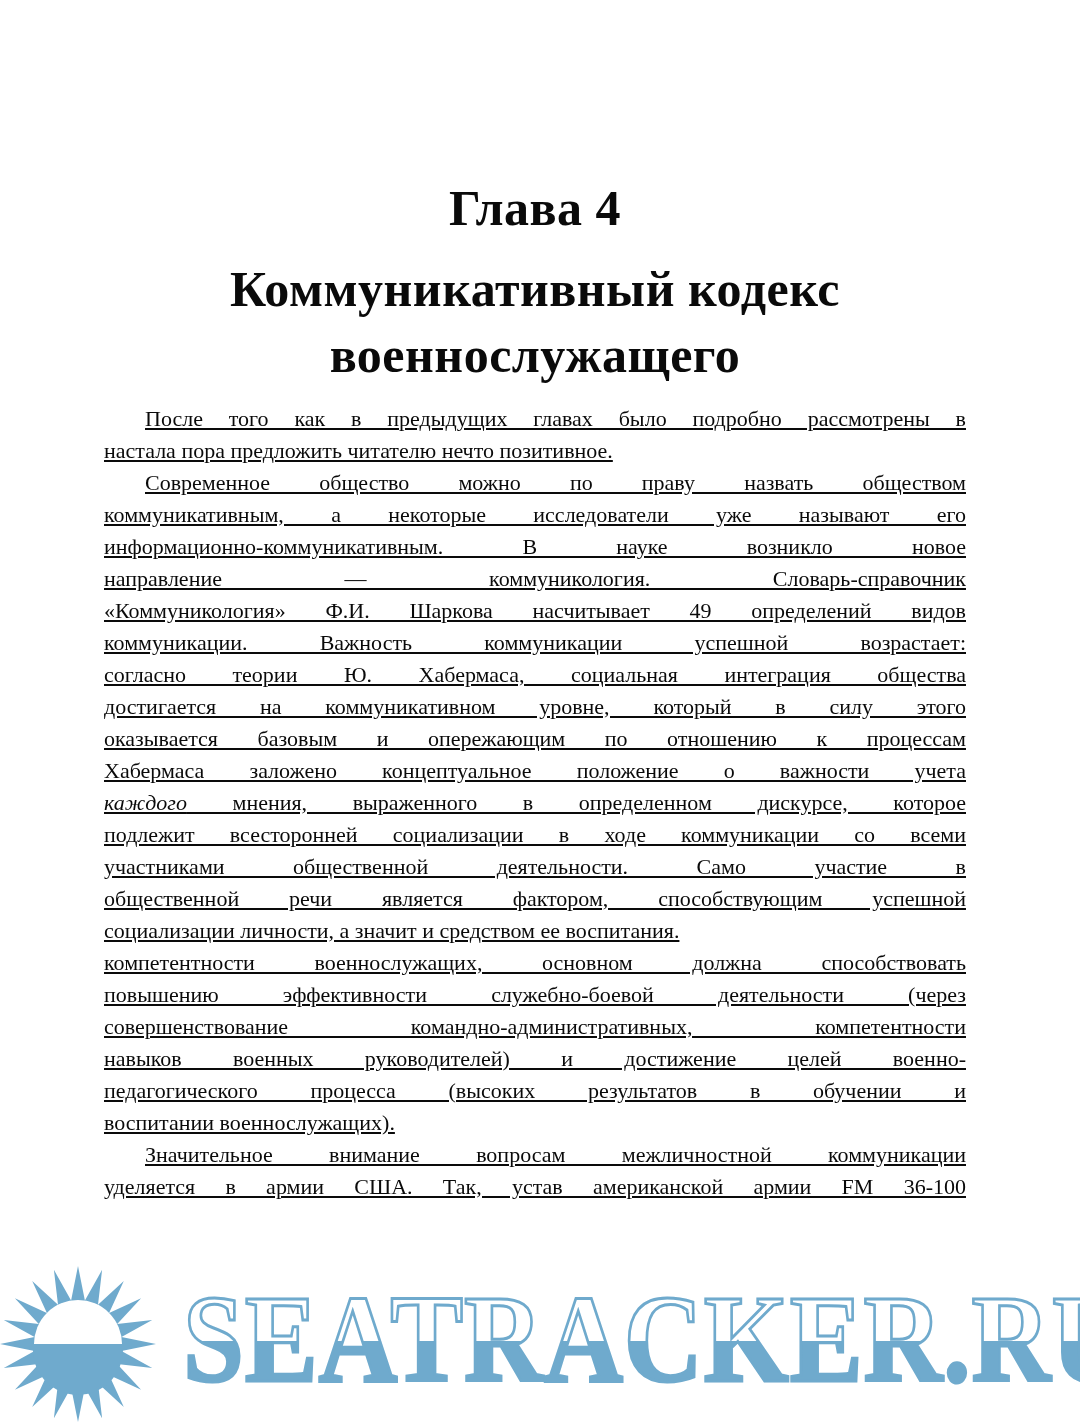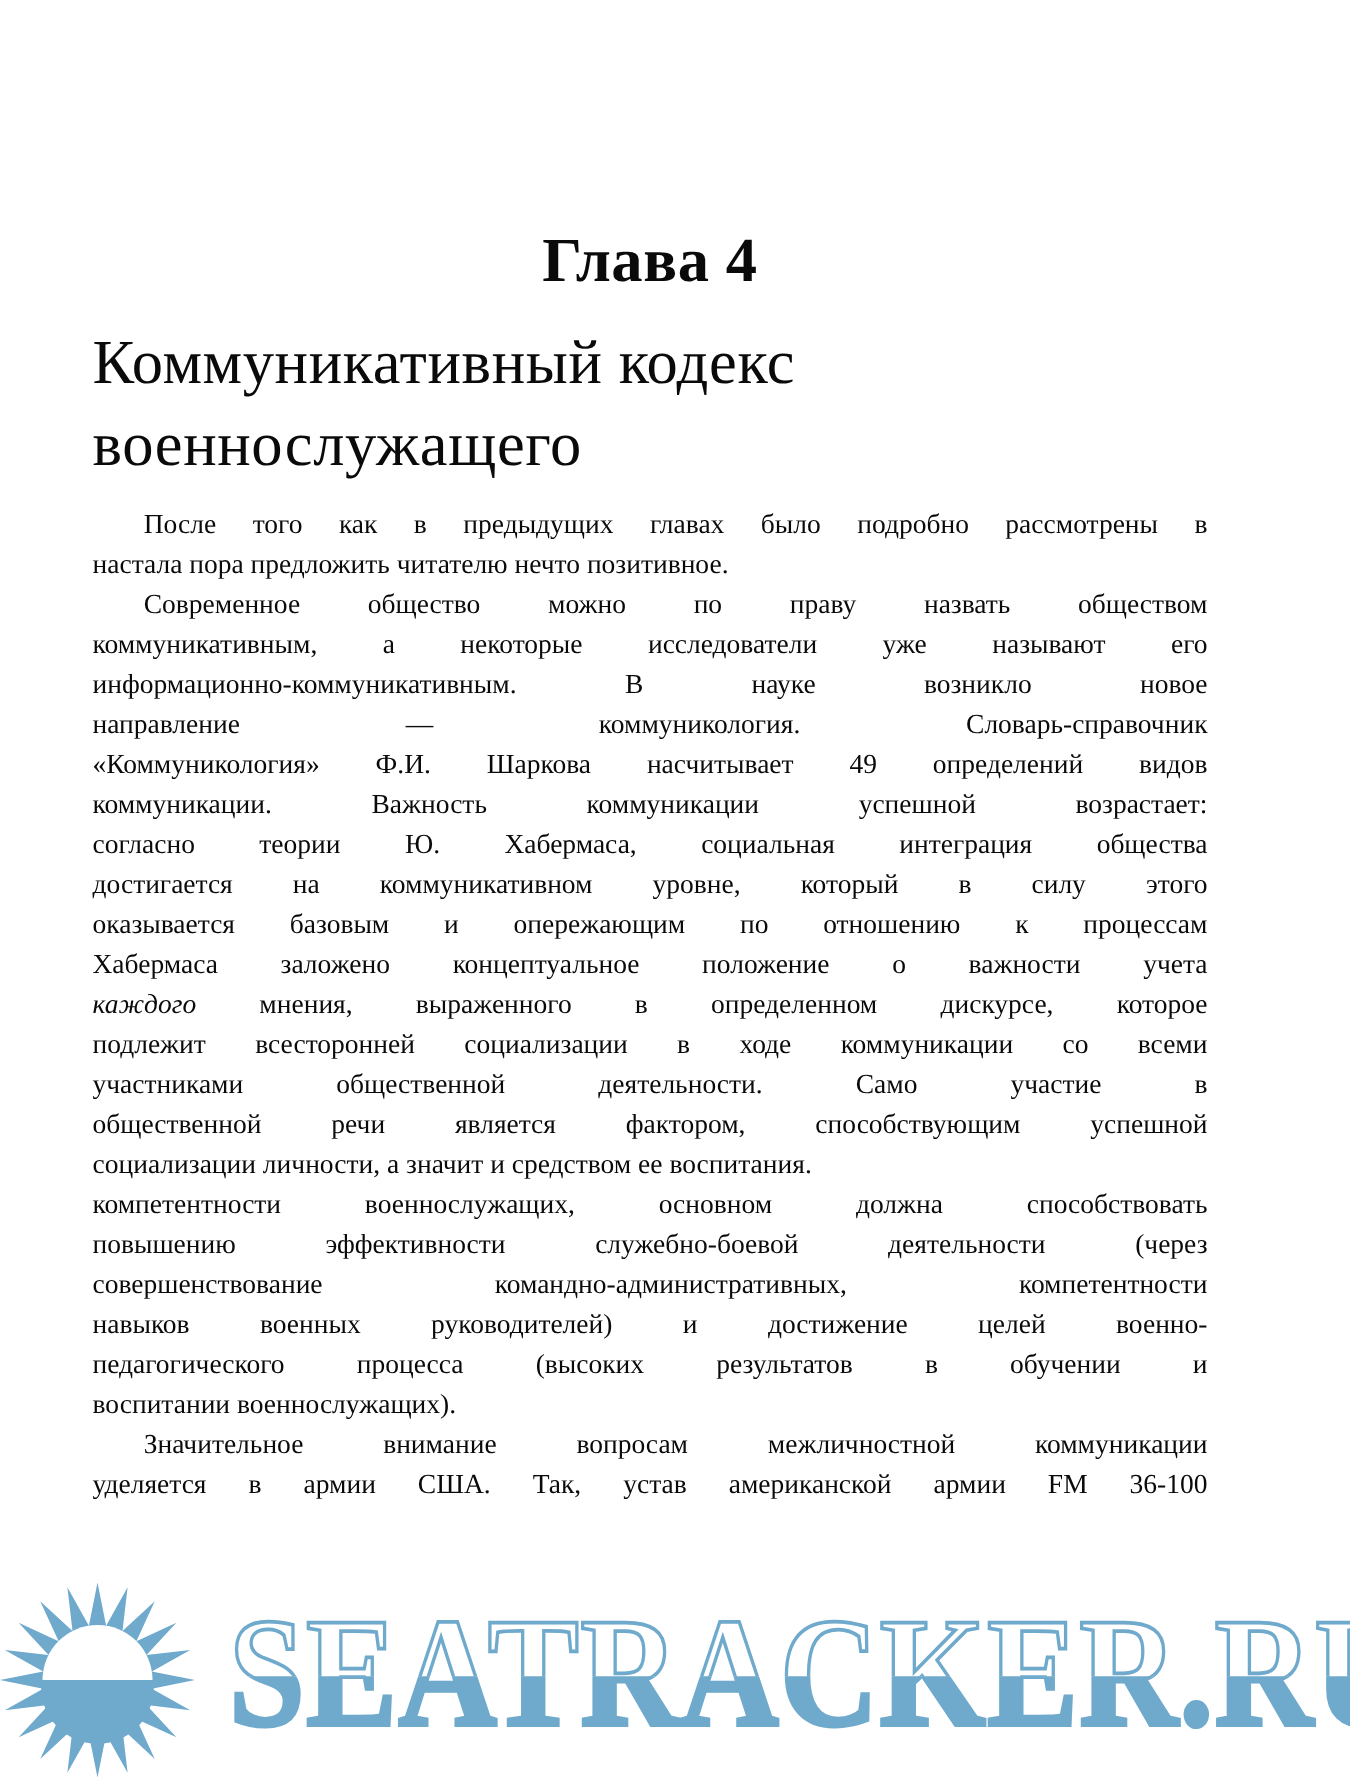--- a/index.html
+++ b/index.html
@@ -3,46 +3,47 @@
 <meta charset="utf-8">
 <style>
   html,body{margin:0;padding:0;background:#ffffff;}
   :root{--wm:#6faacd;--ink:#0a0a0a;}
   .page{
     position:relative;
     width:1080px;height:1425px;
     background:#ffffff;
     overflow:hidden;
     box-sizing:border-box;
-    padding:0 114px 0 74px;
+    padding:0 114px 0 104px;
     font-family:"Liberation Serif","DejaVu Serif",serif;
     color:var(--ink);
   }
   h1.chapter{
     margin:0;padding-top:180px;
     font-size:50px;line-height:1.15;font-weight:bold;
     text-align:center;letter-spacing:0.5px;
   }
   h2.title{
     margin:18px 0 0 0;
-    font-size:50px;line-height:66px;font-weight:normal;
-    letter-spacing:0.5px;
+    font-size:50px;line-height:66px;font-weight:bold;
+    text-align:center;letter-spacing:0.5px;
   }
   h2.title .t-line{display:block;}
   .body-text{
     margin-top:15px;
     font-size:22px;line-height:32px;
   }
   .para{margin:0;}
   .line{
     height:32px;line-height:32px;
     text-align:justify;
     -moz-text-align-last:justify;
     text-align-last:justify;
     white-space:nowrap;
+    text-decoration:underline;
   }
   .line.first{text-indent:41px;}
   .line.last{
     -moz-text-align-last:left;
     text-align-last:left;
   }
   .watermark{position:absolute;left:0;top:0;width:100%;height:100%;pointer-events:none;}
   .sun{position:absolute;left:-12px;top:1254px;width:180px;height:180px;}
   .sun .rays{fill:var(--wm);}
   .sun .dome{fill:#ffffff;}

